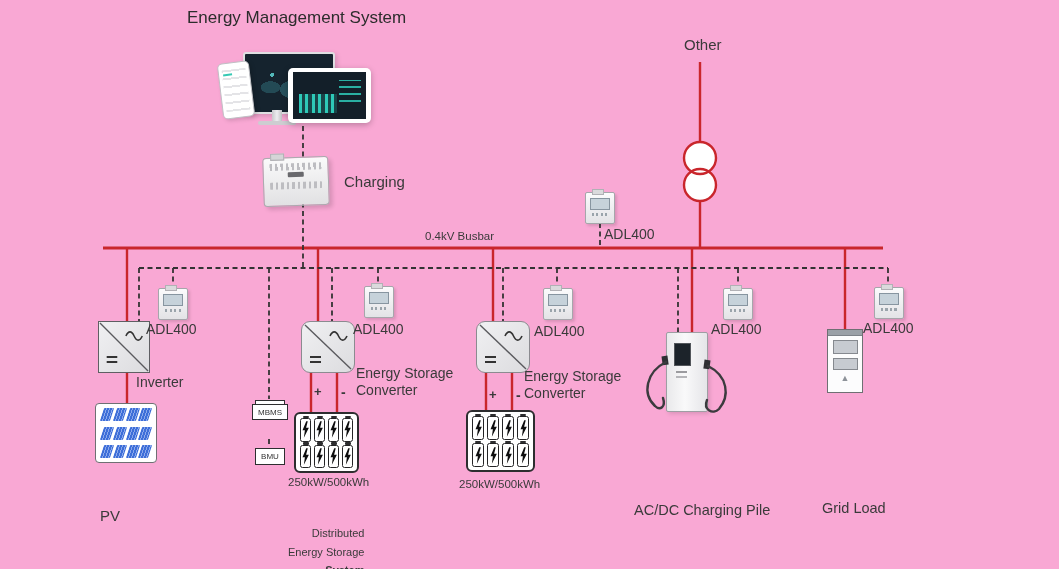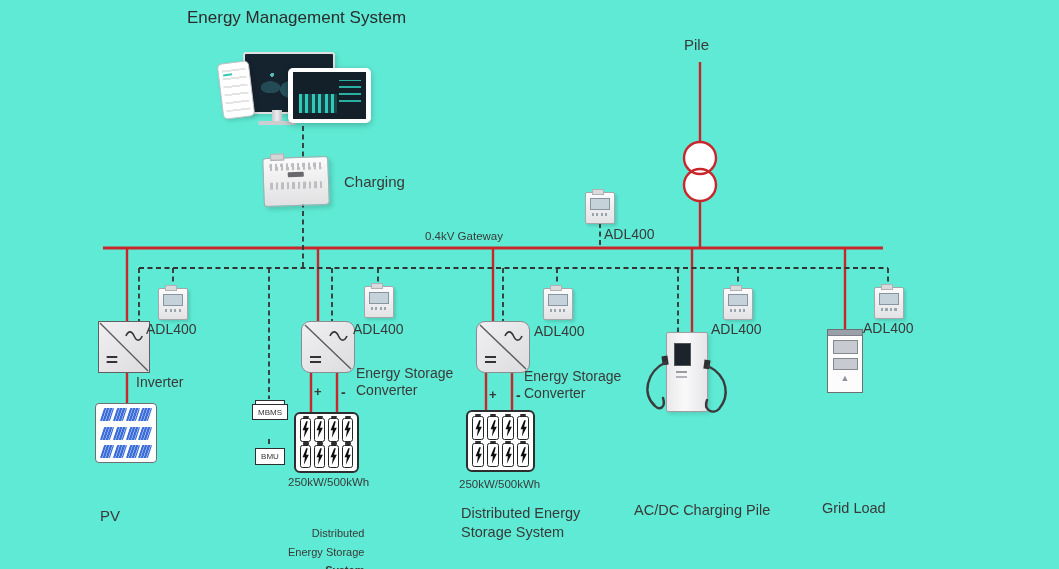--- a/index.html
+++ b/index.html
@@ -1,17 +1,17 @@
 <!DOCTYPE html>
 <html><head>
 <meta charset="utf-8">
 <style>
   html,body { margin:0; padding:0; background:#fff; }
   .canvas {
-    position:relative; width:1059px; height:569px; background:#5eead4;
+    position:relative; width:1059px; height:569px; background:#f9a8d4;
     font-family:"Liberation Sans", sans-serif; color:#3a3a3a; overflow:hidden;
   }
   .abs { position:absolute; }
   .lbl { position:absolute; color:#3a3a3a; white-space:nowrap; line-height:1.15; }
   .wires { position:absolute; left:0; top:0; width:1059px; height:569px; z-index:1; }
   .dev { z-index:2; }
   .txt { z-index:3; }
 
   
   .meter { width:28px; height:30px; background:linear-gradient(180deg,#fbfbfc,#e3e3e6);
@@ -138,23 +138,23 @@
       <path d="M503 268 V321"></path>
       <path d="M557 268 V289"></path>
       <path d="M678 268 V332"></path>
       <path d="M738 268 V289"></path>
       <path d="M888 268 V288"></path>
       <path d="M600 223 V248"></path>
     </g>
   </svg>
 
   <div class="lbl txt" style="left:187px;top:8px;font-size:17px;color:#2c2c2c;">Energy Management System</div>
-  <div class="lbl txt" style="left:684px;top:36px;font-size:15px;">Pile</div>
+  <div class="lbl txt" style="left:684px;top:36px;font-size:15px;">Other</div>
   <div class="lbl txt" style="left:344px;top:173px;font-size:15px;">Charging</div>
-  <div class="lbl txt" style="left:425px;top:230px;font-size:11.5px;">0.4kV Gateway</div>
+  <div class="lbl txt" style="left:425px;top:230px;font-size:11.5px;">0.4kV Busbar</div>
 
   <div class="lbl txt" style="left:146px;top:321px;font-size:14px;">ADL400</div>
   <div class="lbl txt" style="left:353px;top:321px;font-size:14px;">ADL400</div>
   <div class="lbl txt" style="left:534px;top:323px;font-size:14px;">ADL400</div>
   <div class="lbl txt" style="left:604px;top:226px;font-size:14px;">ADL400</div>
   <div class="lbl txt" style="left:711px;top:321px;font-size:14px;">ADL400</div>
   <div class="lbl txt" style="left:863px;top:320px;font-size:14px;">ADL400</div>
 
   <div class="lbl txt" style="left:136px;top:374px;font-size:14px;">Inverter</div>
   <div class="lbl txt" style="left:100px;top:507px;font-size:15px;">PV</div>
@@ -170,24 +170,20 @@
   <div class="lbl txt" style="left:516px;top:387px;font-size:14px;font-weight:bold;">-</div>
 
   <div class="lbl txt" style="left:288px;top:476px;font-size:11.5px;">250kW/500kWh</div>
   <div class="lbl txt" style="left:459px;top:478px;font-size:11.5px;">250kW/500kWh</div>
 
   <div class="lbl txt" style="left:288px;top:524px;font-size:11px;line-height:18.5px;text-align:right;">
     <span style="display:block;">Distributed</span>
     <span style="display:block;">Energy Storage</span>
     <span style="display:block;font-weight:bold;">System</span>
   </div>
-  <div class="lbl txt" style="left:461px;top:504px;font-size:14.5px;line-height:18.5px;">
-    <span style="display:block;">Distributed Energy</span>
-    <span style="display:block;">Storage System</span>
-  </div>
   <div class="lbl txt" style="left:634px;top:502px;font-size:14.5px;">AC/DC Charging Pile</div>
   <div class="lbl txt" style="left:822px;top:500px;font-size:14.5px;">Grid Load</div>
 
   <div class="bmsbox" style="left:255px;top:400px;width:28px;height:14px;">BMS</div>
   <div class="bmsbox" style="left:252px;top:404px;width:34px;height:14px;">MBMS</div>
   <div class="bmsbox" style="left:255px;top:448px;width:28px;height:15px;text-align:right;">BMU</div>
 
   <div class="abs dev" style="left:220px;top:48px;width:155px;height:80px;">
     <div class="abs monitor">
         <div class="mon-screen"></div>

